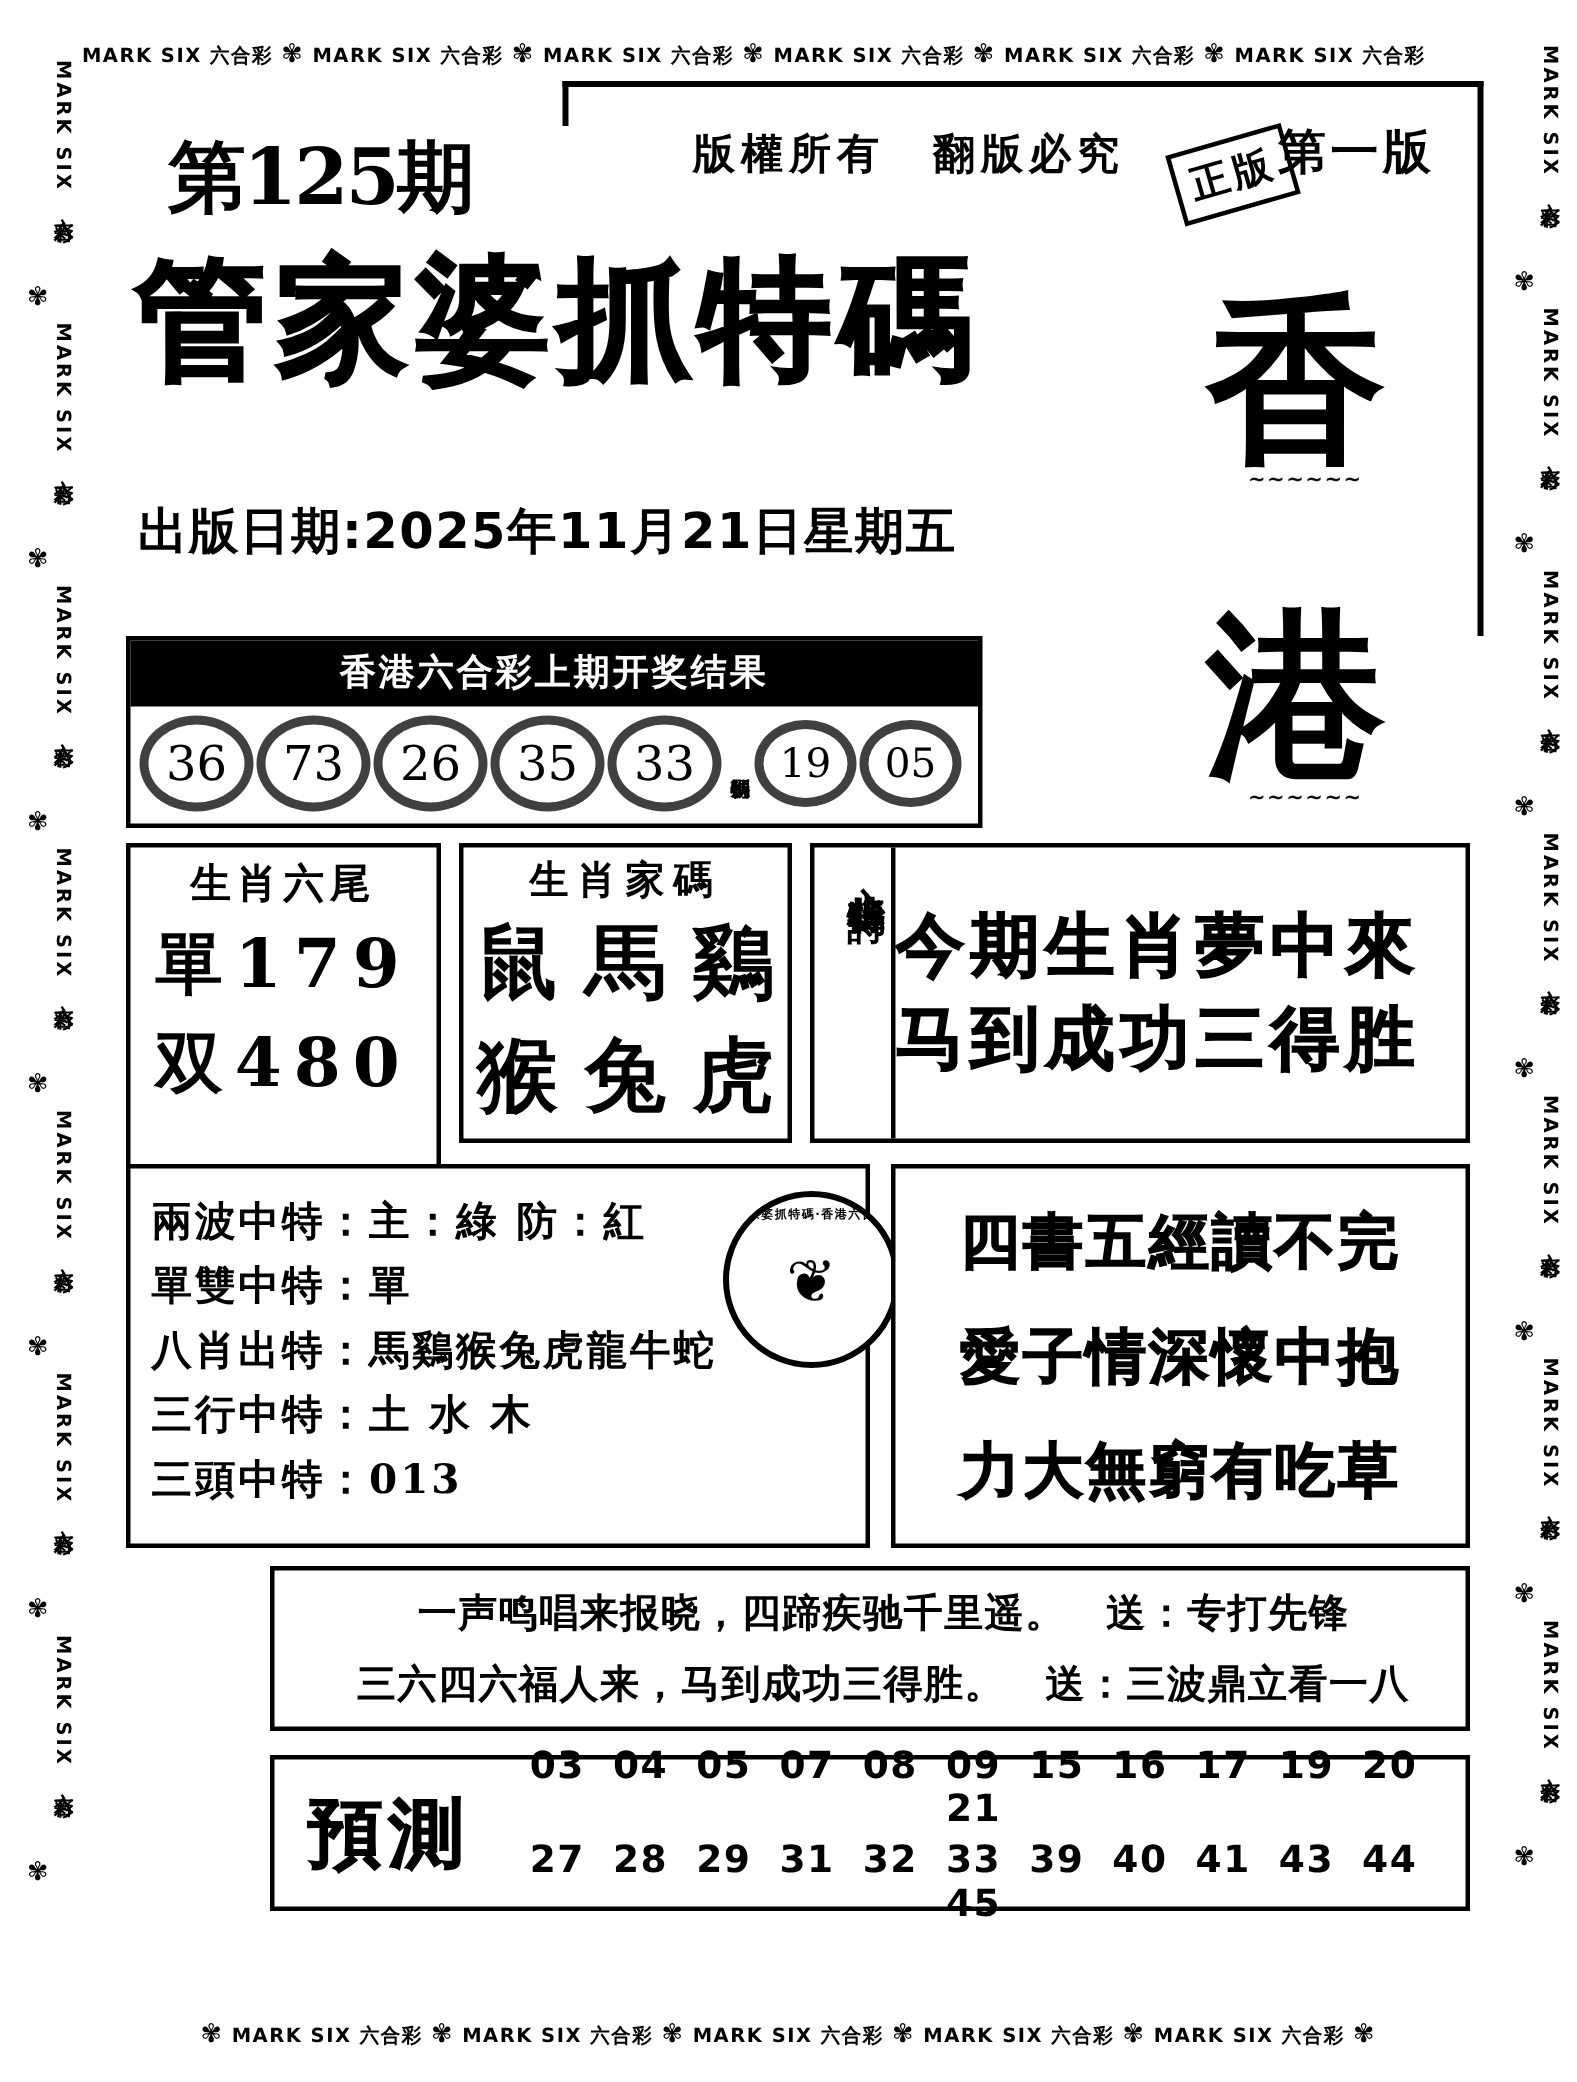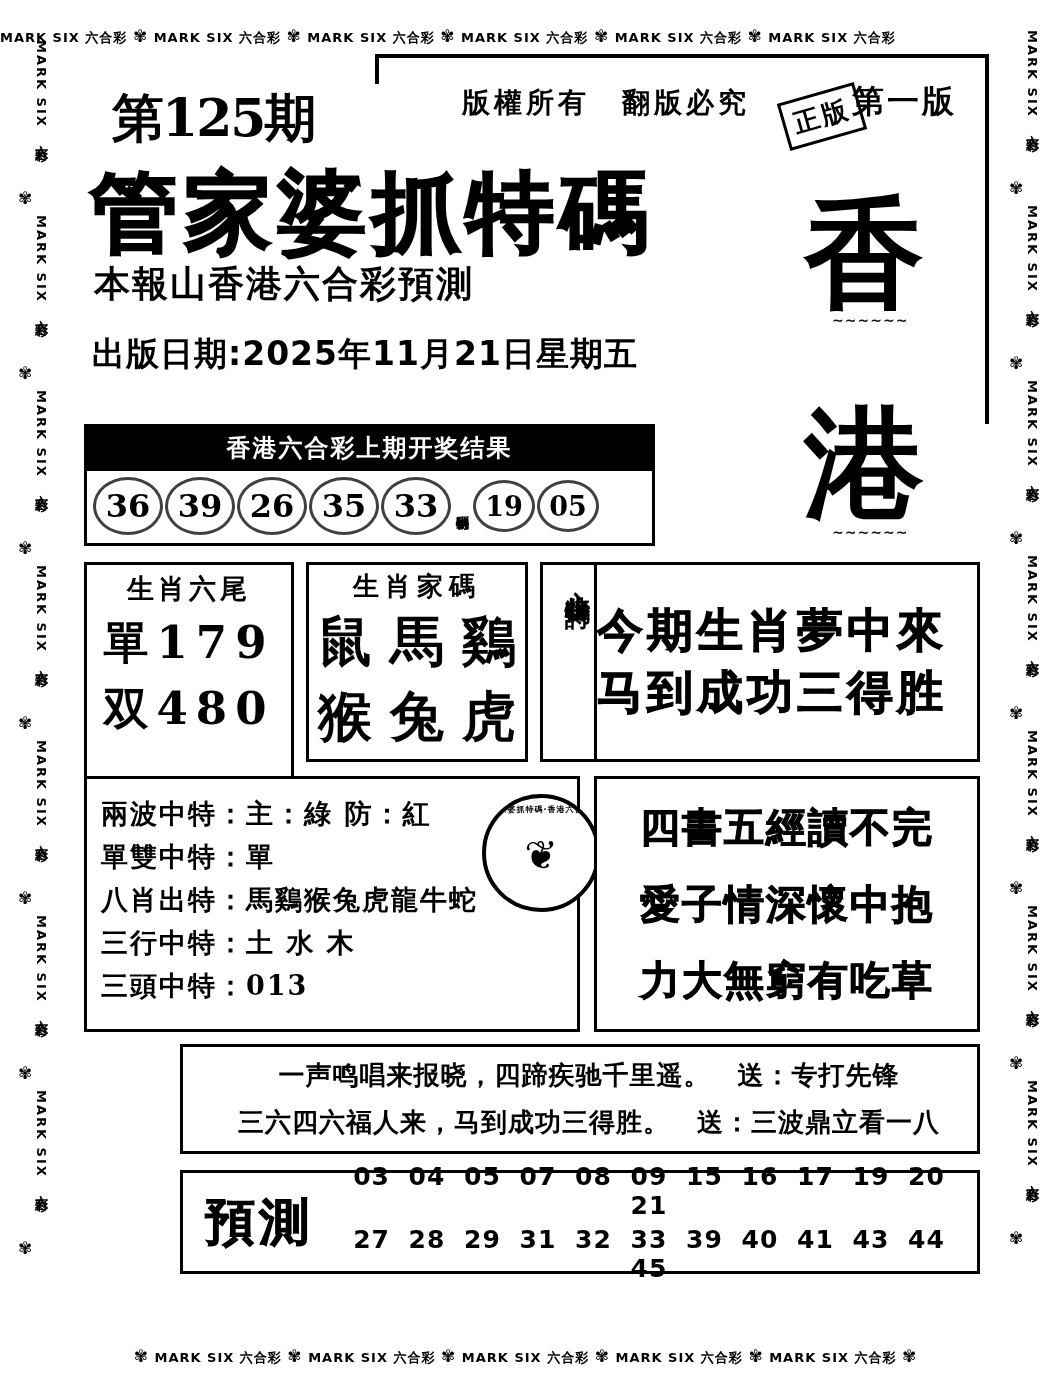--- a/index.html
+++ b/index.html
@@ -1,21 +1,21 @@
 <!DOCTYPE html>
 <html><head>
 <meta charset="utf-8">
 <style>
   html,body{margin:0;padding:0;background:#fff;}
   body{width:1051px;height:1388px;font-family:"DejaVu Sans","Liberation Sans",sans-serif;color:#000;overflow:hidden;}
   .page{position:relative;width:1051px;height:1388px;background:#fff;}
 
   
   .border-strip{position:absolute;font-weight:bold;font-size:13px;letter-spacing:1px;white-space:nowrap;overflow:hidden;}
-  .strip-top{top:28px;left:0;width:1005px;height:26px;text-align:left;}
+  .strip-top{top:28px;left:0;width:1005px;height:26px;text-align:center;}
   .strip-bottom{bottom:14px;left:0;width:1051px;height:26px;text-align:center;}
   .strip-left{top:0;left:0;width:62px;height:1388px;}
   .strip-right{top:0;right:0;width:62px;height:1388px;}
   .vert-text{writing-mode:vertical-rl;text-orientation:mixed;font-weight:bold;font-size:13px;letter-spacing:2px;line-height:62px;white-space:nowrap;}
   .flower{font-size:17px;line-height:1;}
 
   .inner{position:absolute;left:62px;top:54px;width:927px;height:1292px;}
 
   
   .issue{position:absolute;left:50px;top:30px;font-family:"DejaVu Serif","Liberation Serif",serif;font-weight:bold;font-size:52px;letter-spacing:-2px;}
@@ -30,21 +30,21 @@
   
   .callig{position:absolute;font-family:"DejaVu Serif","Liberation Serif",serif;font-weight:bold;color:#000;}
   .callig1{left:742px;top:120px;font-size:120px;}
   .callig2{left:742px;top:330px;font-size:120px;}
   .callig-sub{position:absolute;font-size:14px;letter-spacing:1px;font-weight:bold;color:#111;}
 
   
   .results{position:absolute;left:22px;top:370px;width:565px;border:3px solid #000;background:#fff;}
   .results-hd{background:#000;color:#fff;text-align:center;font-size:24px;font-weight:bold;padding:5px 0 7px;letter-spacing:2px;}
   .balls{display:flex;align-items:center;padding:6px 6px 8px 6px;gap:2px;}
-  .ball{width:64px;height:52px;border:3px solid #404040;border-radius:50%;display:flex;align-items:center;justify-content:center;font-size:32px;font-weight:bold;font-family:"DejaVu Serif","Liberation Serif",serif;}
+  .ball{width:64px;height:52px;border:6px solid #404040;border-radius:50%;display:flex;align-items:center;justify-content:center;font-size:32px;font-weight:normal;font-family:"DejaVu Serif","Liberation Serif",serif;}
   .sep{writing-mode:vertical-rl;font-size:13px;font-weight:bold;line-height:14px;letter-spacing:0px;margin:0 2px;}
   .ball.small{width:56px;height:46px;font-size:27px;}
 
   
   .box{position:absolute;border:3px solid #000;background:#fff;box-sizing:border-box;}
   .zodiac{left:22px;top:508px;width:210px;height:219px;}
   .zodiac .hd{font-family:"DejaVu Serif","Liberation Serif",serif;font-weight:bold;font-size:27px;text-align:center;margin-top:6px;letter-spacing:4px;}
   .zodiac .line{font-family:"DejaVu Serif","Liberation Serif",serif;font-weight:bold;font-size:45px;text-align:center;letter-spacing:8px;margin-top:6px;}
 
   .animals{left:244px;top:508px;width:222px;height:200px;}
@@ -149,33 +149,32 @@
     <div class="rule-top"></div>
     <div class="rule-left"></div>
     <div class="vrule-right"></div>
 
     <div class="issue">第125期</div>
     <div class="copyright">版權所有　翻版必究</div>
     <div class="stamp">正版</div>
     <div class="edition">第一版</div>
 
     <div class="maintitle">管家婆抓特碼</div>
-    <div class="subtitle">本報山香港六合彩預測</div>
     <div class="pubdate">出版日期:2025年11月21日星期五</div>
 
     <div class="callig callig1">香</div>
     <div class="callig-sub" style="left:770px;top:258px;">~~~~~~</div>
     <div class="callig callig2">港</div>
     <div class="callig-sub" style="left:770px;top:470px;">~~~~~~</div>
 
     <div class="results">
       <div class="results-hd">香港六合彩上期开奖结果</div>
       <div class="balls">
         <div class="ball">36</div>
-        <div class="ball">39</div>
+        <div class="ball">73</div>
         <div class="ball">26</div>
         <div class="ball">35</div>
         <div class="ball">33</div>
         <div class="sep">特別號碼</div>
         <div class="ball small">19</div>
         <div class="ball small">05</div>
       </div>
     </div>
 
     <div class="box zodiac">

